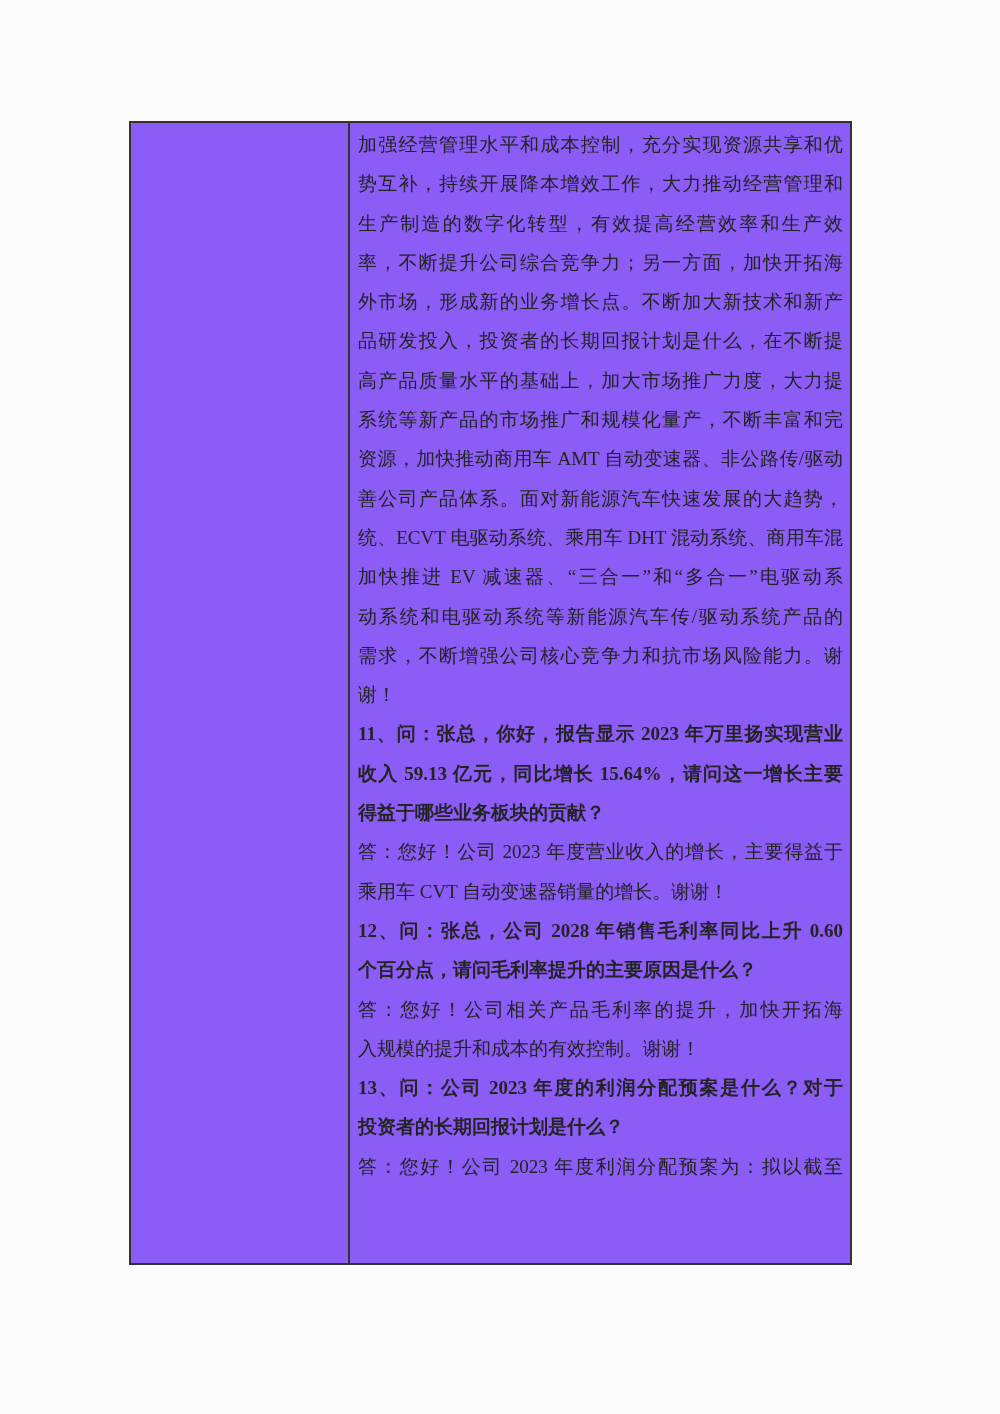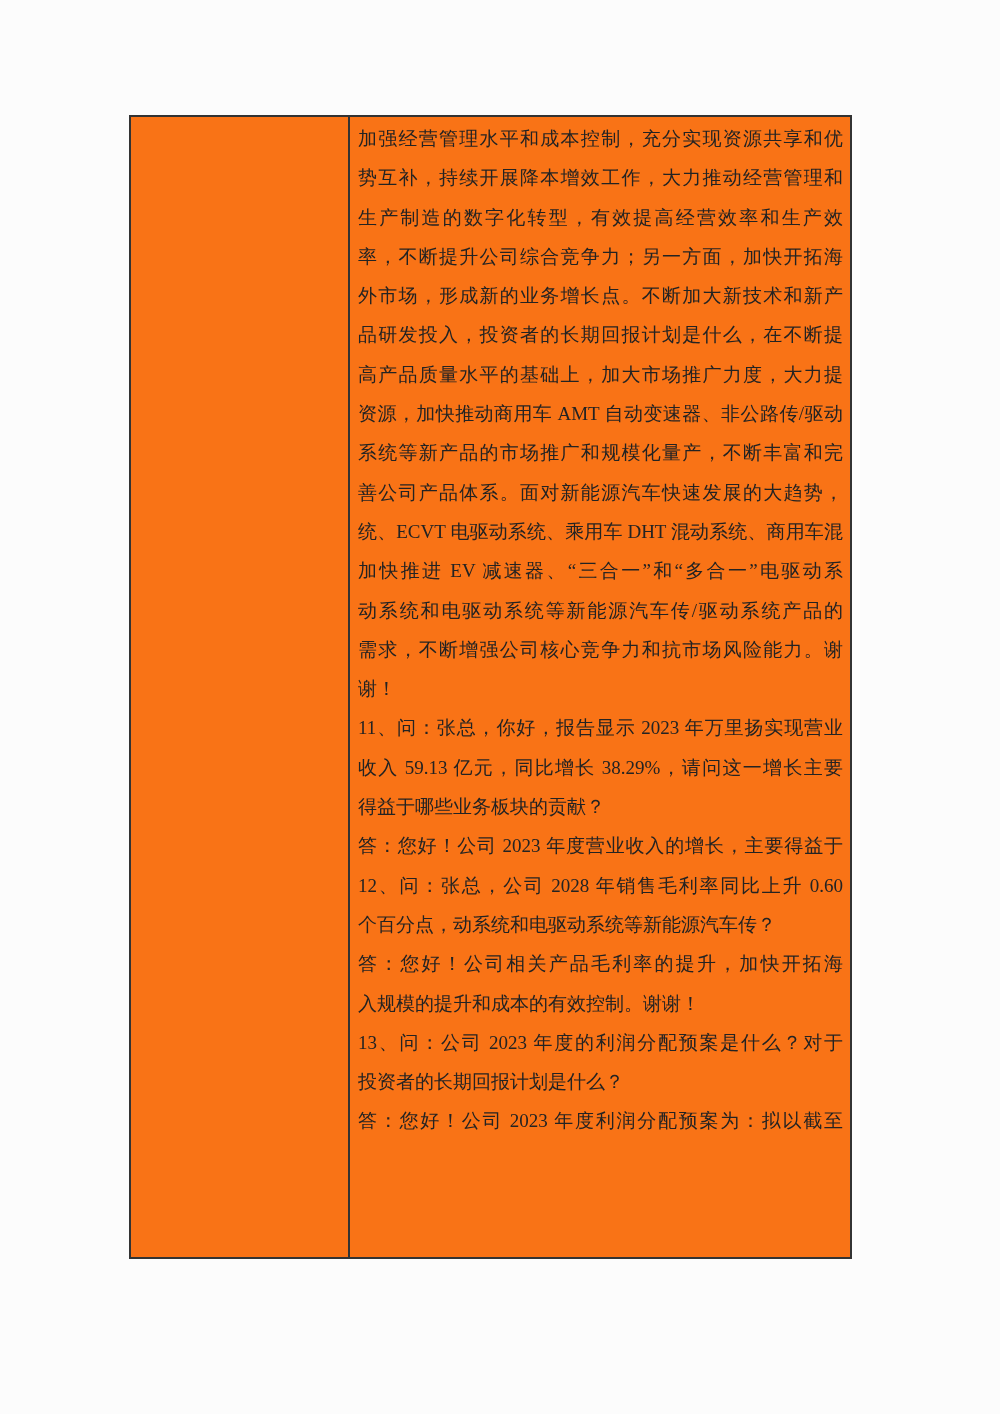--- a/index.html
+++ b/index.html
@@ -10,46 +10,46 @@
     width: 1000px;
     height: 1414px;
     position: relative;
     background: #fcfcfc;
     font-family: "Liberation Serif", "DejaVu Serif", serif;
     color: #232323;
   }
   .doc-table {
     position: absolute;
     left: 129px;
-    top: 115px;
+    top: 121px;
     width: 723px;
     height: 1144px;
     box-sizing: border-box;
     border: 2px solid #333333;
     display: flex;
-    background: #f97316;
+    background: #8b5cf6;
   }
   .cell-left {
     flex: none;
     width: 219px;
     box-sizing: border-box;
     border-right: 2px solid #333333;
   }
   .cell-right {
     flex: 1;
     box-sizing: border-box;
     padding: 2px 7px 0 8px;
     overflow: hidden;
   }
   .para {
     margin: 0;
     padding: 0;
   }
   .para.bold .line {
-    font-weight: 400;
+    font-weight: 700;
   }
   .line {
     font-size: 19px;
     height: 39.3px;
     line-height: 39.3px;
     text-align: justify;
     text-align-last: justify;
     overflow: hidden;
   }
   .line.last {
@@ -63,40 +63,41 @@
   <div class="cell-left"></div>
   <div class="cell-right" id="qa-cell">
       <div class="para">
         <div class="line">加强经营管理水平和成本控制，充分实现资源共享和优</div>
         <div class="line">势互补，持续开展降本增效工作，大力推动经营管理和</div>
         <div class="line">生产制造的数字化转型，有效提高经营效率和生产效</div>
         <div class="line">率，不断提升公司综合竞争力；另一方面，加快开拓海</div>
         <div class="line">外市场，形成新的业务增长点。不断加大新技术和新产</div>
         <div class="line">品研发投入，投资者的长期回报计划是什么，在不断提</div>
         <div class="line">高产品质量水平的基础上，加大市场推广力度，大力提</div>
+        <div class="line">系统等新产品的市场推广和规模化量产，不断丰富和完</div>
         <div class="line">资源，加快推动商用车 AMT 自动变速器、非公路传/驱动</div>
-        <div class="line">系统等新产品的市场推广和规模化量产，不断丰富和完</div>
         <div class="line">善公司产品体系。面对新能源汽车快速发展的大趋势，</div>
         <div class="line">统、ECVT 电驱动系统、乘用车 DHT 混动系统、商用车混</div>
         <div class="line">加快推进 EV 减速器、“三合一”和“多合一”电驱动系</div>
         <div class="line">动系统和电驱动系统等新能源汽车传/驱动系统产品的</div>
         <div class="line">需求，不断增强公司核心竞争力和抗市场风险能力。谢</div>
         <div class="line last">谢！</div>
       </div>
       <div class="para bold">
         <div class="line">11、问：张总，你好，报告显示 2023 年万里扬实现营业</div>
-        <div class="line">收入 59.13 亿元，同比增长 38.29%，请问这一增长主要</div>
+        <div class="line">收入 59.13 亿元，同比增长 15.64%，请问这一增长主要</div>
         <div class="line last">得益于哪些业务板块的贡献？</div>
       </div>
       <div class="para">
         <div class="line">答：您好！公司 2023 年度营业收入的增长，主要得益于</div>
+        <div class="line last">乘用车 CVT 自动变速器销量的增长。谢谢！</div>
       </div>
       <div class="para bold">
         <div class="line">12、问：张总，公司 2028 年销售毛利率同比上升 0.60</div>
-        <div class="line last">个百分点，动系统和电驱动系统等新能源汽车传？</div>
+        <div class="line last">个百分点，请问毛利率提升的主要原因是什么？</div>
       </div>
       <div class="para">
         <div class="line">答：您好！公司相关产品毛利率的提升，加快开拓海</div>
         <div class="line last">入规模的提升和成本的有效控制。谢谢！</div>
       </div>
       <div class="para bold">
         <div class="line">13、问：公司 2023 年度的利润分配预案是什么？对于</div>
         <div class="line last">投资者的长期回报计划是什么？</div>
       </div>
       <div class="para">

